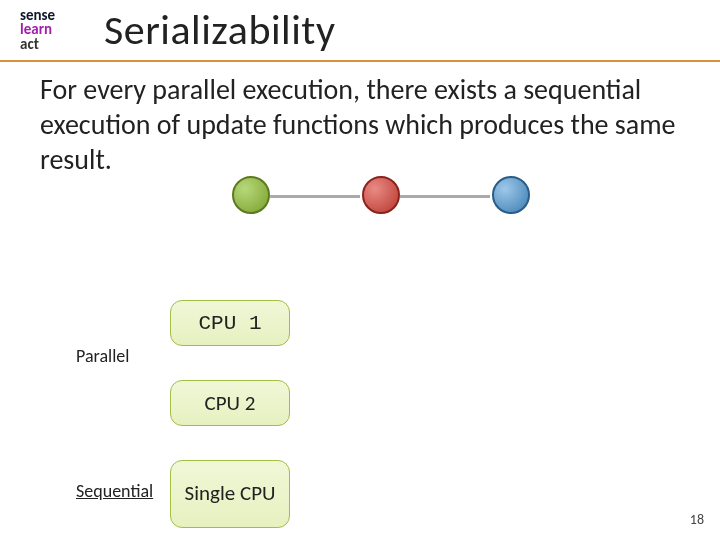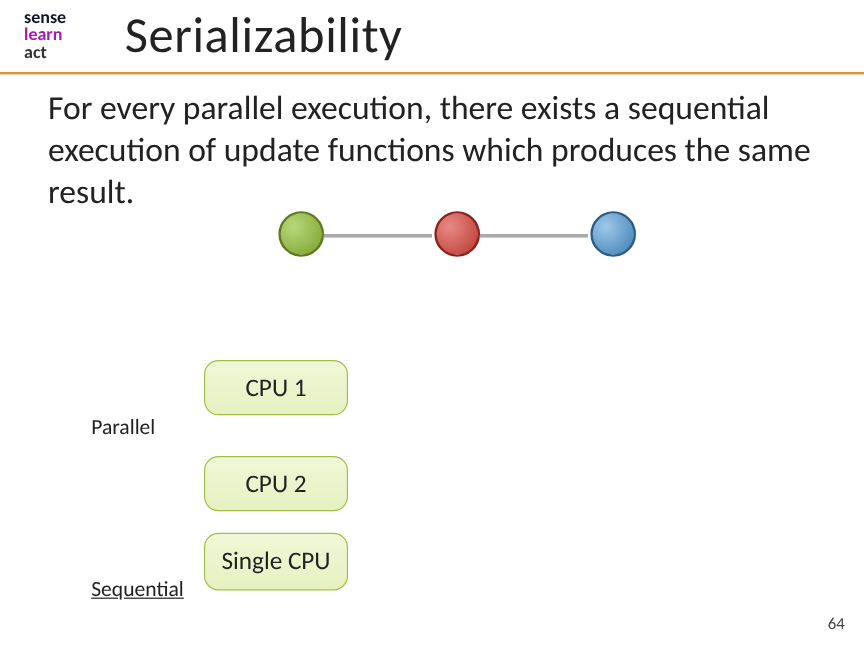--- a/index.html
+++ b/index.html
@@ -82,23 +82,23 @@
     border: 1px solid #a4bd48;
     border-radius: 12px;
     text-align: center;
     font-size: 21px;
     color: #222;
     display: flex;
     align-items: center;
     justify-content: center;
     box-sizing: border-box;
   }
-  .cpu1   { top: 300px; height: 46px; }
+  .cpu1   { top: 300px; height: 46px; font-family: Liberation Mono, monospace; }
   .cpu2   { top: 380px; height: 46px; }
-  .single { top: 444px; height: 48px; line-height: 1.1; }
+  .single { top: 460px; height: 68px; line-height: 1.1; }
   .label {
     position: absolute;
     font-size: 18px;
     color: #222;
     margin-left: 36px;
   }
   .label-parallel   { top: 345px; left: 40px; }
   .label-sequential { top: 480px; left: 40px; text-decoration: underline; }
   .page-num {
     position: absolute;
@@ -128,13 +128,13 @@
 <div class="node red"></div>
 <div class="node blue"></div>
 
 <div class="label label-parallel">Parallel</div>
 <div class="cpu-box cpu1">CPU 1</div>
 <div class="cpu-box cpu2">CPU 2</div>
 
 <div class="label label-sequential">Sequential</div>
 <div class="cpu-box single">Single CPU</div>
 
-<div class="page-num">64</div>
+<div class="page-num">18</div>
 
 </body></html>

